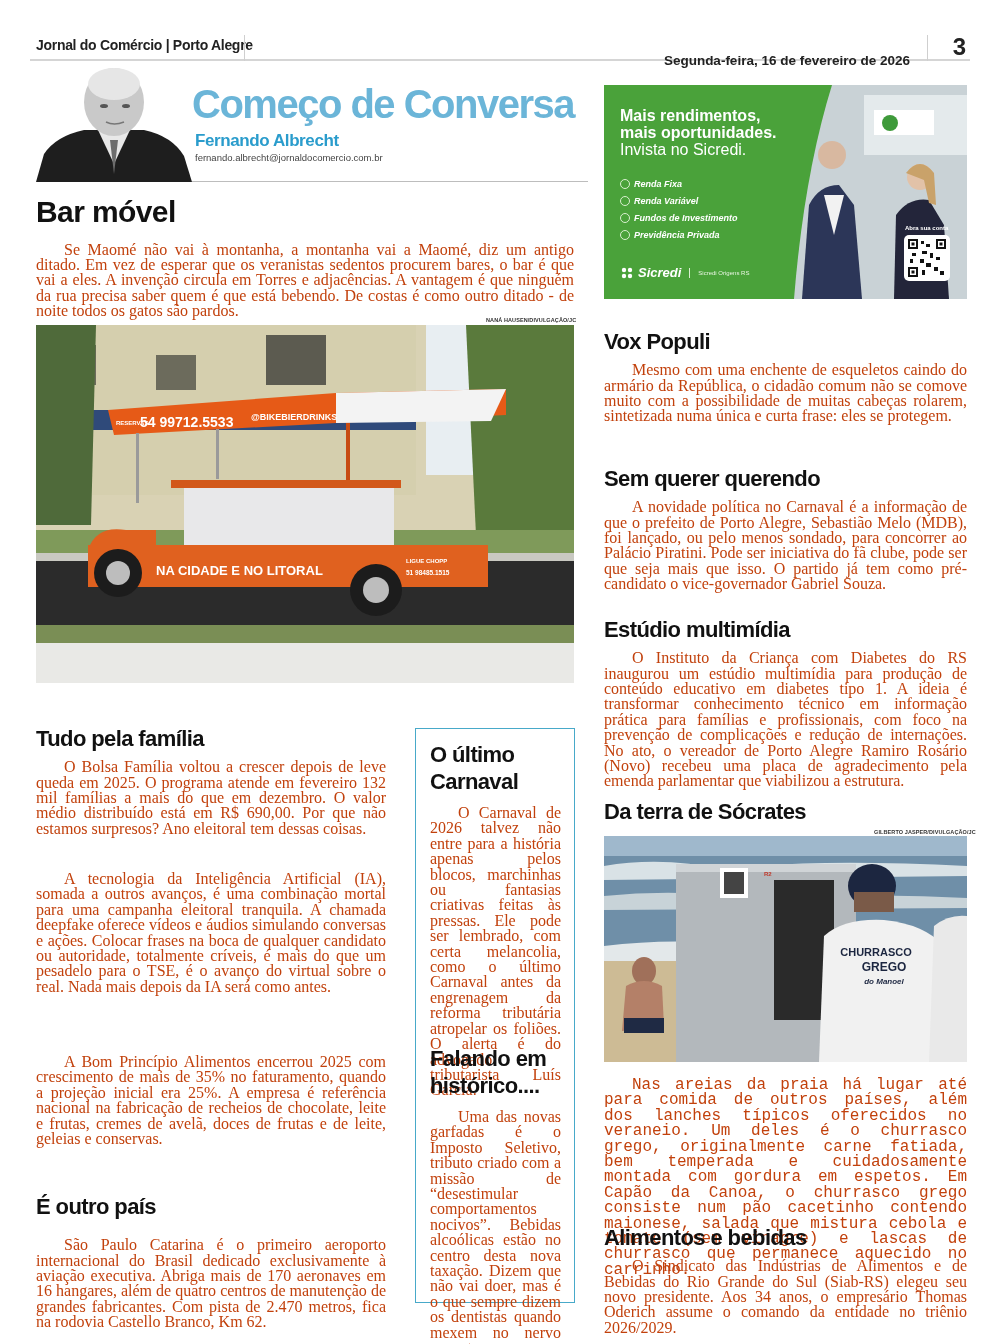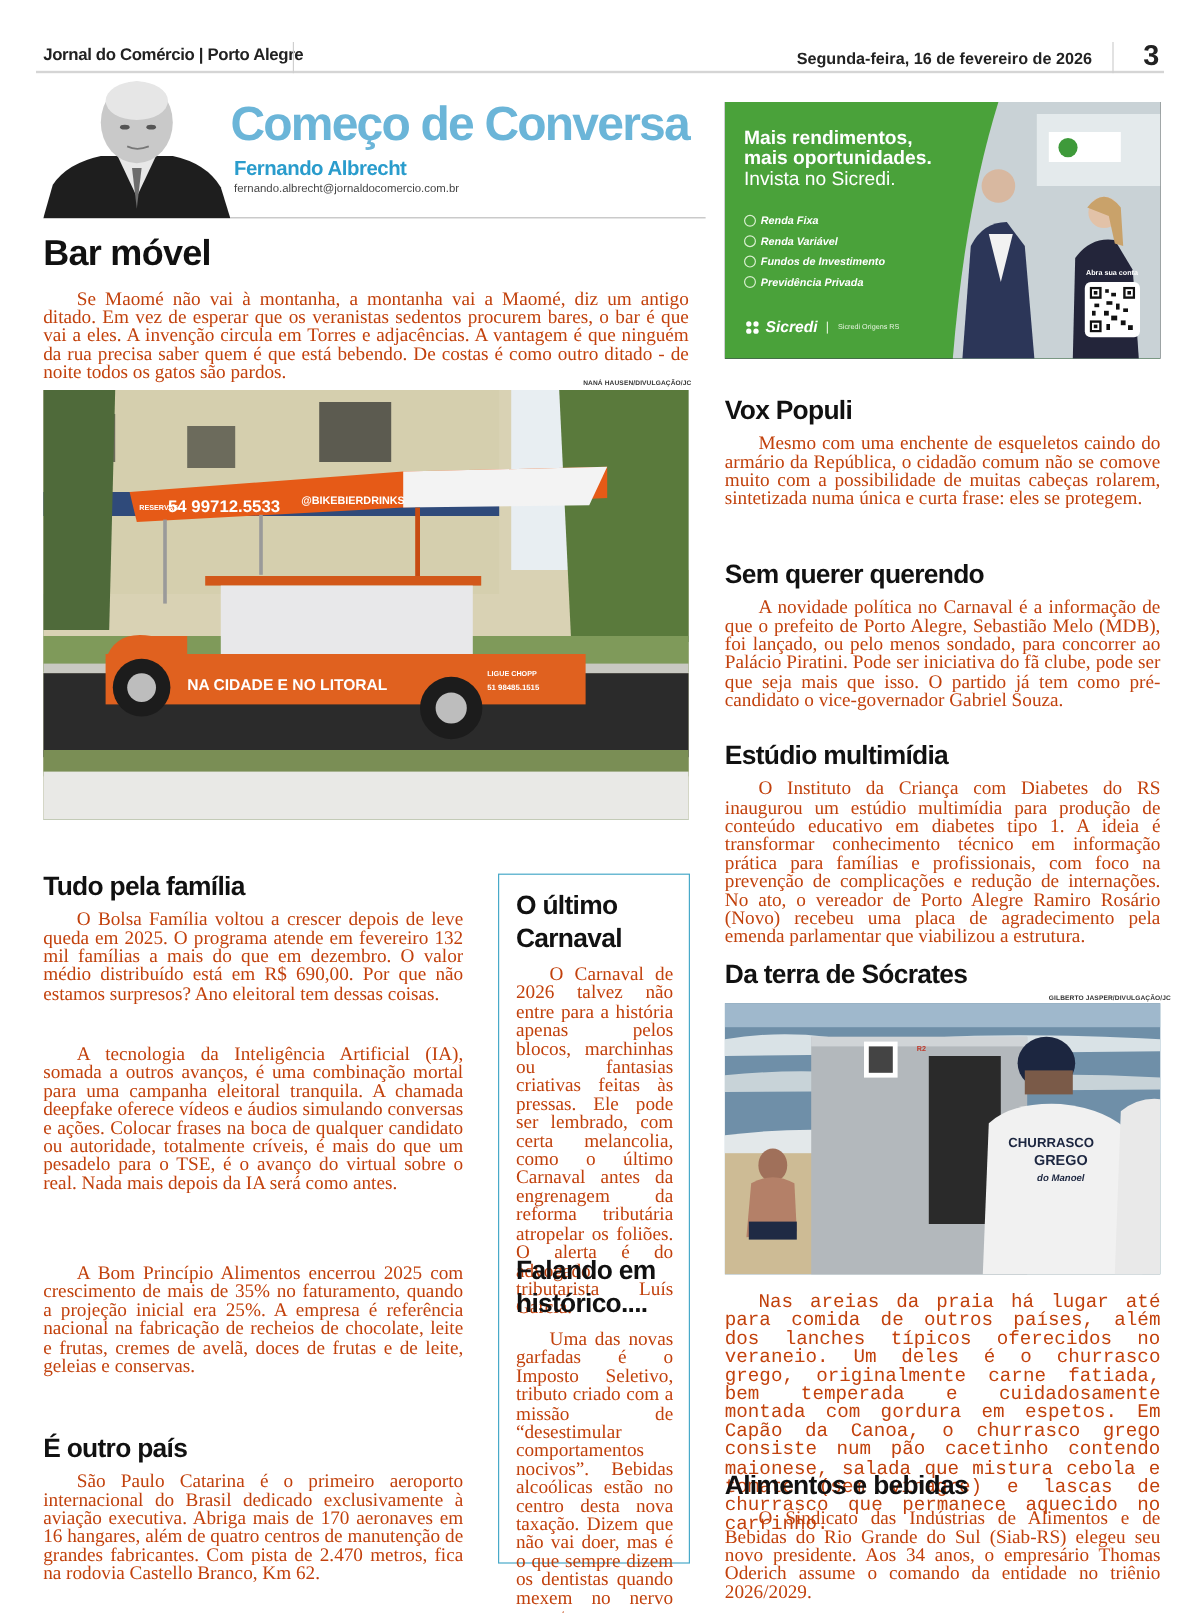--- a/index.html
+++ b/index.html
@@ -2,40 +2,40 @@
 <html><head>
 <meta charset="utf-8">
 <style>
   * { box-sizing: border-box; margin: 0; padding: 0; }
   html, body { width: 1003px; height: 1344px; background: #ffffff; overflow: hidden; }
   body { position: relative; font-family: "Liberation Serif", serif; color: #1a1a1a; }
 
   .head-strip { position: absolute; left: 30px; top: 33px; width: 940px; height: 28px; border-bottom: 2px solid #d5d5d5; }
   .paper-name { position: absolute; left: 6px; top: 4px; font-family: "Liberation Sans", sans-serif; font-size: 14px; font-weight: bold; color: #222; letter-spacing: -0.3px; }
   .head-sep-left { position: absolute; left: 214px; top: 2px; width: 1px; height: 26px; background: #cfcfcf; }
-  .date { position: absolute; right: 60px; top: 8px; font-family: "Liberation Sans", sans-serif; font-size: 13.5px; font-weight: bold; color: #222; }
+  .date { position: absolute; right: 60px; top: 20px; font-family: "Liberation Sans", sans-serif; font-size: 13.5px; font-weight: bold; color: #222; }
   .head-sep-right { position: absolute; right: 42px; top: 2px; width: 1px; height: 26px; background: #cfcfcf; }
   .page-num { position: absolute; right: 4px; top: 0px; font-family: "Liberation Sans", sans-serif; font-size: 24px; font-weight: bold; color: #222; }
 
   .masthead { position: absolute; left: 36px; top: 64px; width: 552px; height: 118px; border-bottom: 1px solid #bdbdbd; }
   .portrait { position: absolute; left: 0; top: 0; width: 156px; height: 118px; overflow: hidden; }
   .col-title { position: absolute; left: 156px; top: 20px; font-family: "Liberation Sans", sans-serif; font-weight: bold; font-size: 40px; color: #6bb5d8; letter-spacing: -1.5px; line-height: 1; }
   .col-author { position: absolute; left: 159px; top: 67px; font-family: "Liberation Sans", sans-serif; font-weight: bold; font-size: 17px; color: #2a9ccc; letter-spacing: -0.4px; }
   .col-email { position: absolute; left: 159px; top: 88px; font-family: "Liberation Sans", sans-serif; font-size: 9.5px; color: #444; }
 
   h2.hl { font-family: "Liberation Sans", sans-serif; font-weight: bold; color: #111; letter-spacing: -0.6px; line-height: 1.05; }
   .body-text { font-size: 16px; line-height: 15.4px; text-align: justify; hyphens: auto; color: #c2410c; }
   .body-text p { text-indent: 28px; }
 
   .article { position: absolute; }
   .credit { position: absolute; font-family: "Liberation Sans", sans-serif; font-size: 5.5px; font-weight: bold; color: #333; letter-spacing: 0.1px; }
 
   .photo-bar { position: absolute; left: 36px; top: 325px; width: 538px; height: 358px; overflow: hidden; background: #8aa07a; }
 
-  .ad { position: absolute; left: 604px; top: 85px; width: 363px; height: 214px; overflow: hidden; background: #0f172a; }
+  .ad { position: absolute; left: 604px; top: 85px; width: 363px; height: 214px; overflow: hidden; background: #737373; }
   .ad-green { position: absolute; left: 0; top: 0; width: 363px; height: 214px; }
   .ad-headline { position: absolute; left: 16px; top: 22px; font-family: "Liberation Sans", sans-serif; color: #fff; font-size: 16px; line-height: 17px; }
   .ad-headline b { font-weight: bold; display: block; }
   .ad-headline span { display: block; font-weight: normal; }
   .ad-list { position: absolute; left: 16px; top: 90px; list-style: none; font-family: "Liberation Sans", sans-serif; }
   .ad-list li { color: #fff; font-size: 9px; font-style: italic; font-weight: bold; height: 17px; display: flex; align-items: center; gap: 4px; }
   .ad-list .ico { width: 10px; height: 10px; border: 1px solid #d9efcf; border-radius: 50%; display: inline-block; }
   .ad-brand { position: absolute; left: 16px; top: 180px; display: flex; align-items: center; gap: 4px; font-family: "Liberation Sans", sans-serif; color: #fff; }
   .ad-brand .logo-name { font-style: italic; font-weight: bold; font-size: 13px; }
   .ad-brand .sep { width: 1px; height: 10px; background: #d9efcf; margin: 0 4px; }
@@ -141,21 +141,21 @@
 </div>
 
 <div class="article" style="left:36px; top:1045px; width:350px;">
   <div class="body-text" style="margin-top:9px;">
     <p>A Bom Princípio Alimentos encerrou 2025 com crescimento de mais de 35% no faturamento, quando a projeção inicial era 25%. A empresa é referência nacional na fabricação de recheios de chocolate, leite e frutas, cremes de avelã, doces de frutas e de leite, geleias e conservas.</p>
   </div>
 </div>
 
 <div class="article" style="left:36px; top:1195px; width:350px;">
   <h2 class="hl" style="font-size:22px;">É outro país</h2>
-  <div class="body-text" style="margin-top:9px;">
+  <div class="body-text" style="margin-top:19px;">
     <p>São Paulo Catarina é o primeiro aeroporto internacional do Brasil dedicado exclusivamente à aviação executiva. Abriga mais de 170 aeronaves em 16 hangares, além de quatro centros de manutenção de grandes fabricantes. Com pista de 2.470 metros, fica na rodovia Castello Branco, Km 62.</p>
   </div>
 </div>
 
 <div class="boxed">
   <div style="position:absolute; left:14px; top:12px; width:131px;">
     <h2 class="hl" style="font-size:22px; line-height:27px;">O último Carnaval</h2>
     <div class="body-text" style="margin-top:10px;">
       <p>O Carnaval de 2026 talvez não entre para a história apenas pelos blocos, marchinhas ou fantasias criativas feitas às pressas. Ele pode ser lembrado, com certa melancolia, como o último Carnaval antes da engrenagem da reforma tributária atropelar os foliões. O alerta é do advogado tributarista Luís Garcia.</p>
     </div>

